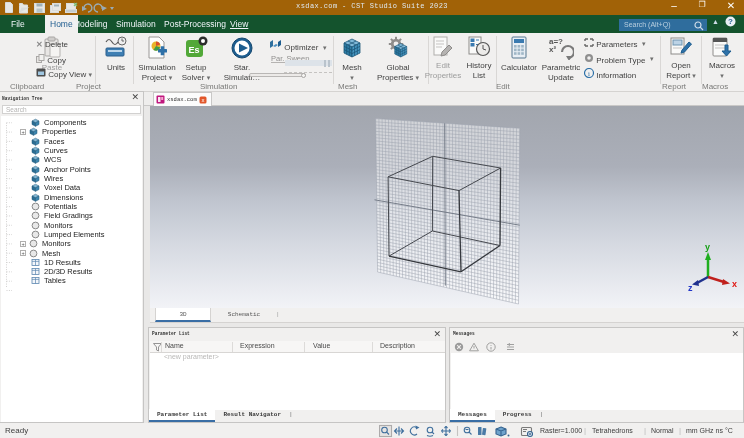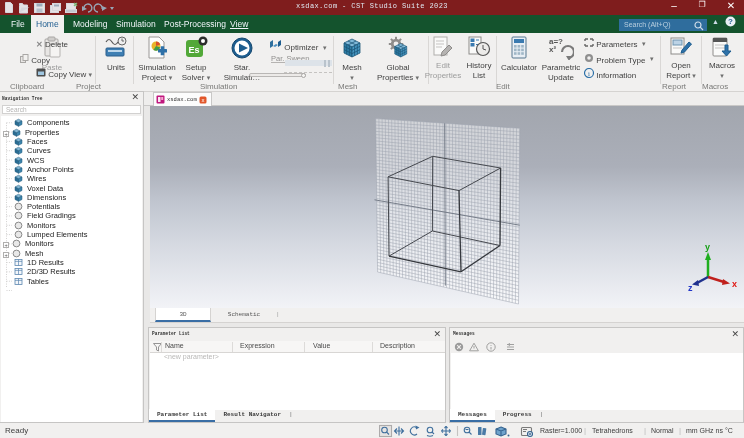--- a/index.html
+++ b/index.html
@@ -1,16 +1,16 @@
 <!DOCTYPE html>
 <html><head><meta charset="utf-8"><style>
 *{margin:0;padding:0;box-sizing:border-box;}
 html,body{width:744px;height:438px;overflow:hidden;font-family:"Liberation Sans",sans-serif;background:#e9e8e7;}
 
-#titlebar{position:absolute;left:0;top:0;width:744px;height:15px;background:#7f1d1d;}
+#titlebar{position:absolute;left:0;top:0;width:744px;height:15px;background:#a16207;}
 #titlebar .qat{position:absolute;left:4px;top:1px;display:flex;gap:5px;color:#e8eef4;font-size:9px;}
 #title{position:absolute;left:0;top:2px;width:744px;text-align:center;color:#dfe9f2;font-family:"Liberation Mono",monospace;font-size:7px;letter-spacing:0.4px;}
 .winbtn{position:absolute;top:0px;color:#fff;font-size:10px;width:30px;text-align:center;}
 
 #menubar{position:absolute;left:0;top:15px;width:744px;height:18px;background:#14532d;color:#f0f4f8;font-size:8.5px;}
 .mtab{position:absolute;top:0;height:18px;line-height:18px;padding:0 5px;}
 .mtab.active{background:#f1f0ef;color:#1e5c8f;}
 #searchbox{position:absolute;left:619px;top:4px;width:88px;height:12px;background:#2f6d9d;color:#b9cfdf;font-size:7px;line-height:12px;padding-left:5px;}
 
 #ribbon{position:absolute;left:0;top:33px;width:744px;height:59px;background:#f1f0ef;border-bottom:1px solid #d5d3d1;font-size:8px;color:#3f3f3f;}
@@ -20,21 +20,21 @@
 .gray{color:#9b9b9b;}
 .small-row{position:absolute;font-size:8px;color:#3f3f3f;white-space:nowrap;}
 .dd{color:#6f6f6f;font-size:7px;}
 
 #navpanel{position:absolute;left:0;top:91px;width:144px;height:332px;background:#f1f0ef;border:1px solid #c6c5c4;border-left:none;}
 #navhdr{position:absolute;left:0;top:0;width:100%;height:13px;font-family:"Liberation Mono",monospace;font-size:4.5px;font-weight:bold;color:#333;padding-left:2px;line-height:13px;letter-spacing:0;}
 #navx{position:absolute;right:4px;top:0;color:#444;font-size:9px;}
 #navsearch{position:absolute;left:2px;top:13px;width:139px;height:9px;background:#fff;border:1px solid #d2d1d0;font-size:6.5px;color:#b4b3b2;line-height:7px;padding-left:3px;}
 #navtreebg{position:absolute;left:1px;top:24px;width:141px;height:306px;background:#fff;}
 #navtree{position:absolute;left:0px;top:26px;width:141px;}
-.trow{height:9.32px;display:flex;align-items:flex-end;font-size:7.5px;color:#1b1b1b;white-space:nowrap;}
+.trow{height:9.32px;display:flex;align-items:center;font-size:7.5px;color:#1b1b1b;white-space:nowrap;padding-left:17px;}
 .exp{width:6px;height:6px;margin-left:3px;border:1px solid #b0afae;background:#fff;color:#555;font-size:5.5px;line-height:4.5px;text-align:center;flex:none;}
 .expsp{width:8px;margin-left:3px;flex:none;}
 .ti{margin:0 4px 0 3px;display:inline-flex;flex:none;}
 .tlab{transform:translateY(-0.5px);}
 
 #doctabs{position:absolute;left:144px;top:92px;width:600px;height:14px;background:#efeeed;border-bottom:1px solid #c9c8c7;}
 #doctab{position:absolute;left:9px;top:0px;width:59px;height:14px;background:#fcfcfc;border:1px solid #c9c8c7;border-bottom:none;font-size:5.5px;font-family:"Liberation Mono",monospace;color:#333;display:flex;align-items:center;padding:0 2px;}
 
 #viewport{position:absolute;left:150px;top:106px;width:594px;height:202px;}
 
@@ -76,21 +76,21 @@
 </svg>
     </div>
  <div id="title">xsdax.com - CST Studio Suite 2023</div>
  <div class="winbtn" style="left:659px;">–</div>
  <div class="winbtn" style="left:687px;font-size:8px;">❐</div>
  <div class="winbtn" style="left:716px;">✕</div>
 </div>
 
 <div id="menubar">
  <span class="mtab" style="left:6px;">File</span>
- <span class="mtab active" style="left:31px;">Home</span>
+ <span class="mtab active" style="left:45px;">Home</span>
  <span class="mtab" style="left:68px;">Modeling</span>
  <span class="mtab" style="left:111px;">Simulation</span>
  <span class="mtab" style="left:159px;">Post-Processing</span>
  <span class="mtab" style="left:225px;text-decoration:underline;">View</span>
  <div id="searchbox">Search (Alt+Q)<svg width="10" height="10" style="position:absolute;right:3px;top:2px;">
         <circle cx="4" cy="4" r="3" fill="none" stroke="#cfdce8" stroke-width="1.2"></circle>
         <line x1="6.2" y1="6.2" x2="9" y2="9" stroke="#cfdce8" stroke-width="1.2"></line>
       </svg></div>
  <span style="position:absolute;left:712px;top:3px;font-size:7px;color:#cfdce8;">▲</span>
  <span style="position:absolute;left:725px;top:1px;"><svg width="11" height="11">
@@ -99,21 +99,21 @@
       </svg></span>
 </div>
 
 <div id="ribbon">
     <div class="rbig gray" style="left:6px;width:28px;margin-left:32px;"><svg width="20" height="24">
         <rect x="3" y="3" width="13" height="17" rx="1" fill="#e8e6e4" stroke="#a9a7a5"></rect>
         <rect x="6" y="1" width="7" height="4" rx="1" fill="#cfcdcb" stroke="#a9a7a5"></rect>
         <rect x="8" y="8" width="10" height="13" rx="1" fill="#f5f4f2" stroke="#b5b3b1"></rect>
       </svg><br>Paste</div>
     <div class="small-row gray" style="left:36px;top:7px;"><b style="color:#8a8a8a;">✕</b> Delete</div>
-    <div class="small-row gray" style="left:20px;top:21px;"><svg width="9" height="9">
+    <div class="small-row gray" style="left:36px;top:21px;"><svg width="9" height="9">
         <rect x="0.5" y="2.5" width="5" height="6" fill="#e8e6e4" stroke="#a9a7a5"></rect>
         <rect x="3" y="0.5" width="5" height="6" fill="#f2f1ef" stroke="#a9a7a5"></rect>
       </svg> Copy</div>
     <div class="small-row" style="left:36px;top:35px;"><svg width="10" height="9">
         <rect x="0.5" y="0.5" width="9" height="8" rx="1" fill="#4c4c4c"></rect>
         <rect x="2" y="3.5" width="6" height="3.5" fill="#9fc6e0"></rect>
       </svg> Copy View <span class="dd">▾</span></div>
     <div class="rlabel" style="left:10px;">Clipboard</div>
     <div class="rsep" style="left:95px;"></div>
     <div class="rbig" style="left:98px;width:36px;"><svg width="26" height="24">

